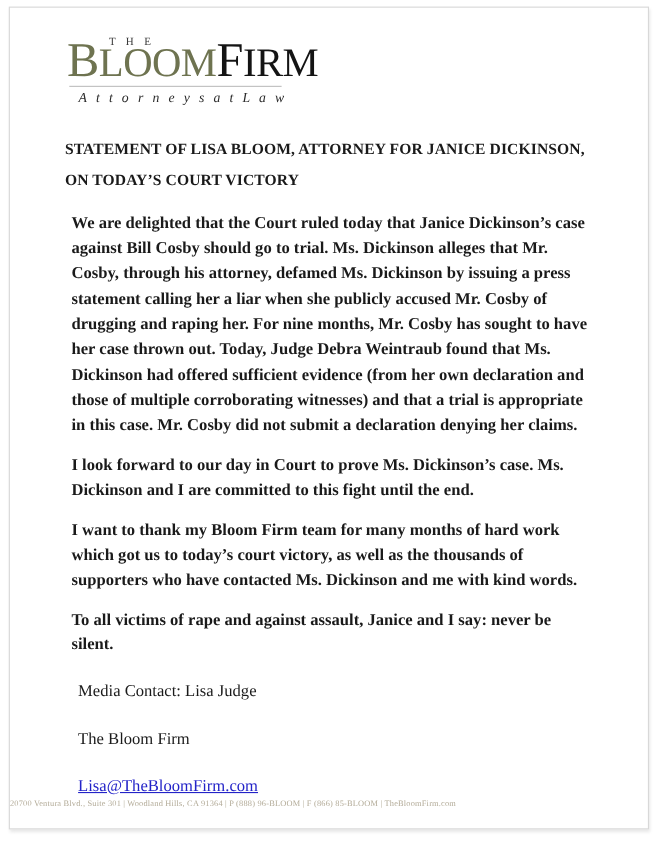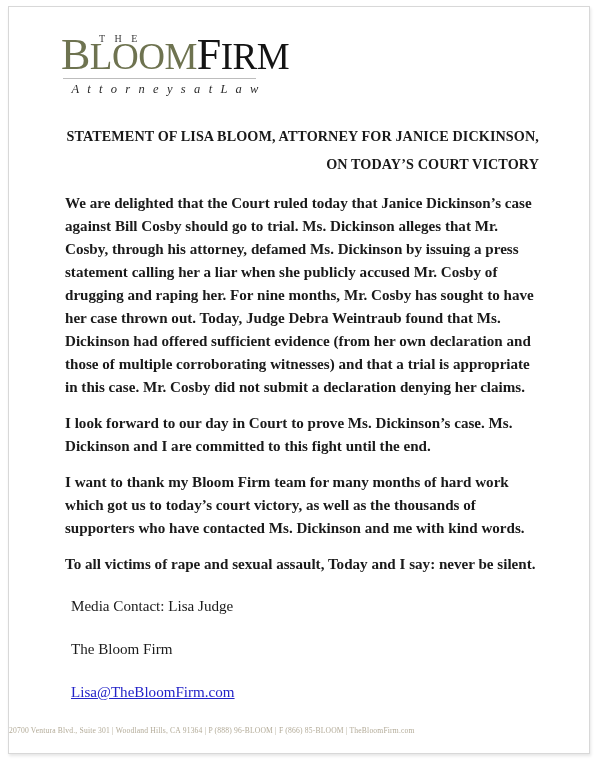--- a/index.html
+++ b/index.html
@@ -80,22 +80,22 @@
     text-align: right;
   }
 
   
   .doc-date {
     margin: 33px 0 0 56px;
     font-size: 15px;
   }
 
   .headline {
-    margin: 26px 50px 0 38px;
-    text-align: right;
+    margin: 26px 50px 0 50px;
+    text-align: left;
     font-weight: bold;
     font-size: 14.2px;
     line-height: 1.95;
     letter-spacing: 0.1px;
   }
   .headline-line { display: block; }
 
   .body-copy {
     margin: 14px 52px 0 56px;
   }
@@ -150,21 +150,21 @@
 
   <div class="headline">
     <span class="headline-line">STATEMENT OF LISA BLOOM, ATTORNEY FOR JANICE DICKINSON,</span>
     <span class="headline-line">ON TODAY’S COURT VICTORY</span>
   </div>
 
   <div class="body-copy">
     <p>We are delighted that the Court ruled today that Janice Dickinson’s case against Bill Cosby should go to trial. Ms. Dickinson alleges that Mr. Cosby, through his attorney, defamed Ms. Dickinson by issuing a press statement calling her a liar when she publicly accused Mr. Cosby of drugging and raping her. For nine months, Mr. Cosby has sought to have her case thrown out. Today, Judge Debra Weintraub found that Ms. Dickinson had offered sufficient evidence (from her own declaration and those of multiple corroborating witnesses) and that a trial is appropriate in this case. Mr. Cosby did not submit a declaration denying her claims.</p>
     <p>I look forward to our day in Court to prove Ms. Dickinson’s case. Ms. Dickinson and I are committed to this fight until the end.</p>
     <p>I want to thank my Bloom Firm team for many months of hard work which got us to today’s court victory, as well as the thousands of supporters who have contacted Ms. Dickinson and me with kind words.</p>
-    <p>To all victims of rape and sexual assault, Today and I say: never be silent.</p>
+    <p>To all victims of rape and against assault, Janice and I say: never be silent.</p>
   </div>
 
   <div class="contact-block">
     <div class="contact-line">Media Contact: Lisa Judge</div>
     <div class="contact-line">The Bloom Firm</div>
     <div class="contact-line"><a class="email-link" href="#">Lisa@TheBloomFirm.com</a></div>
 
   </div>
 
   <div class="footer">20700 Ventura Blvd., Suite 301 | Woodland Hills, CA 91364 | P (888) 96-BLOOM | F (866) 85-BLOOM | TheBloomFirm.com</div>

